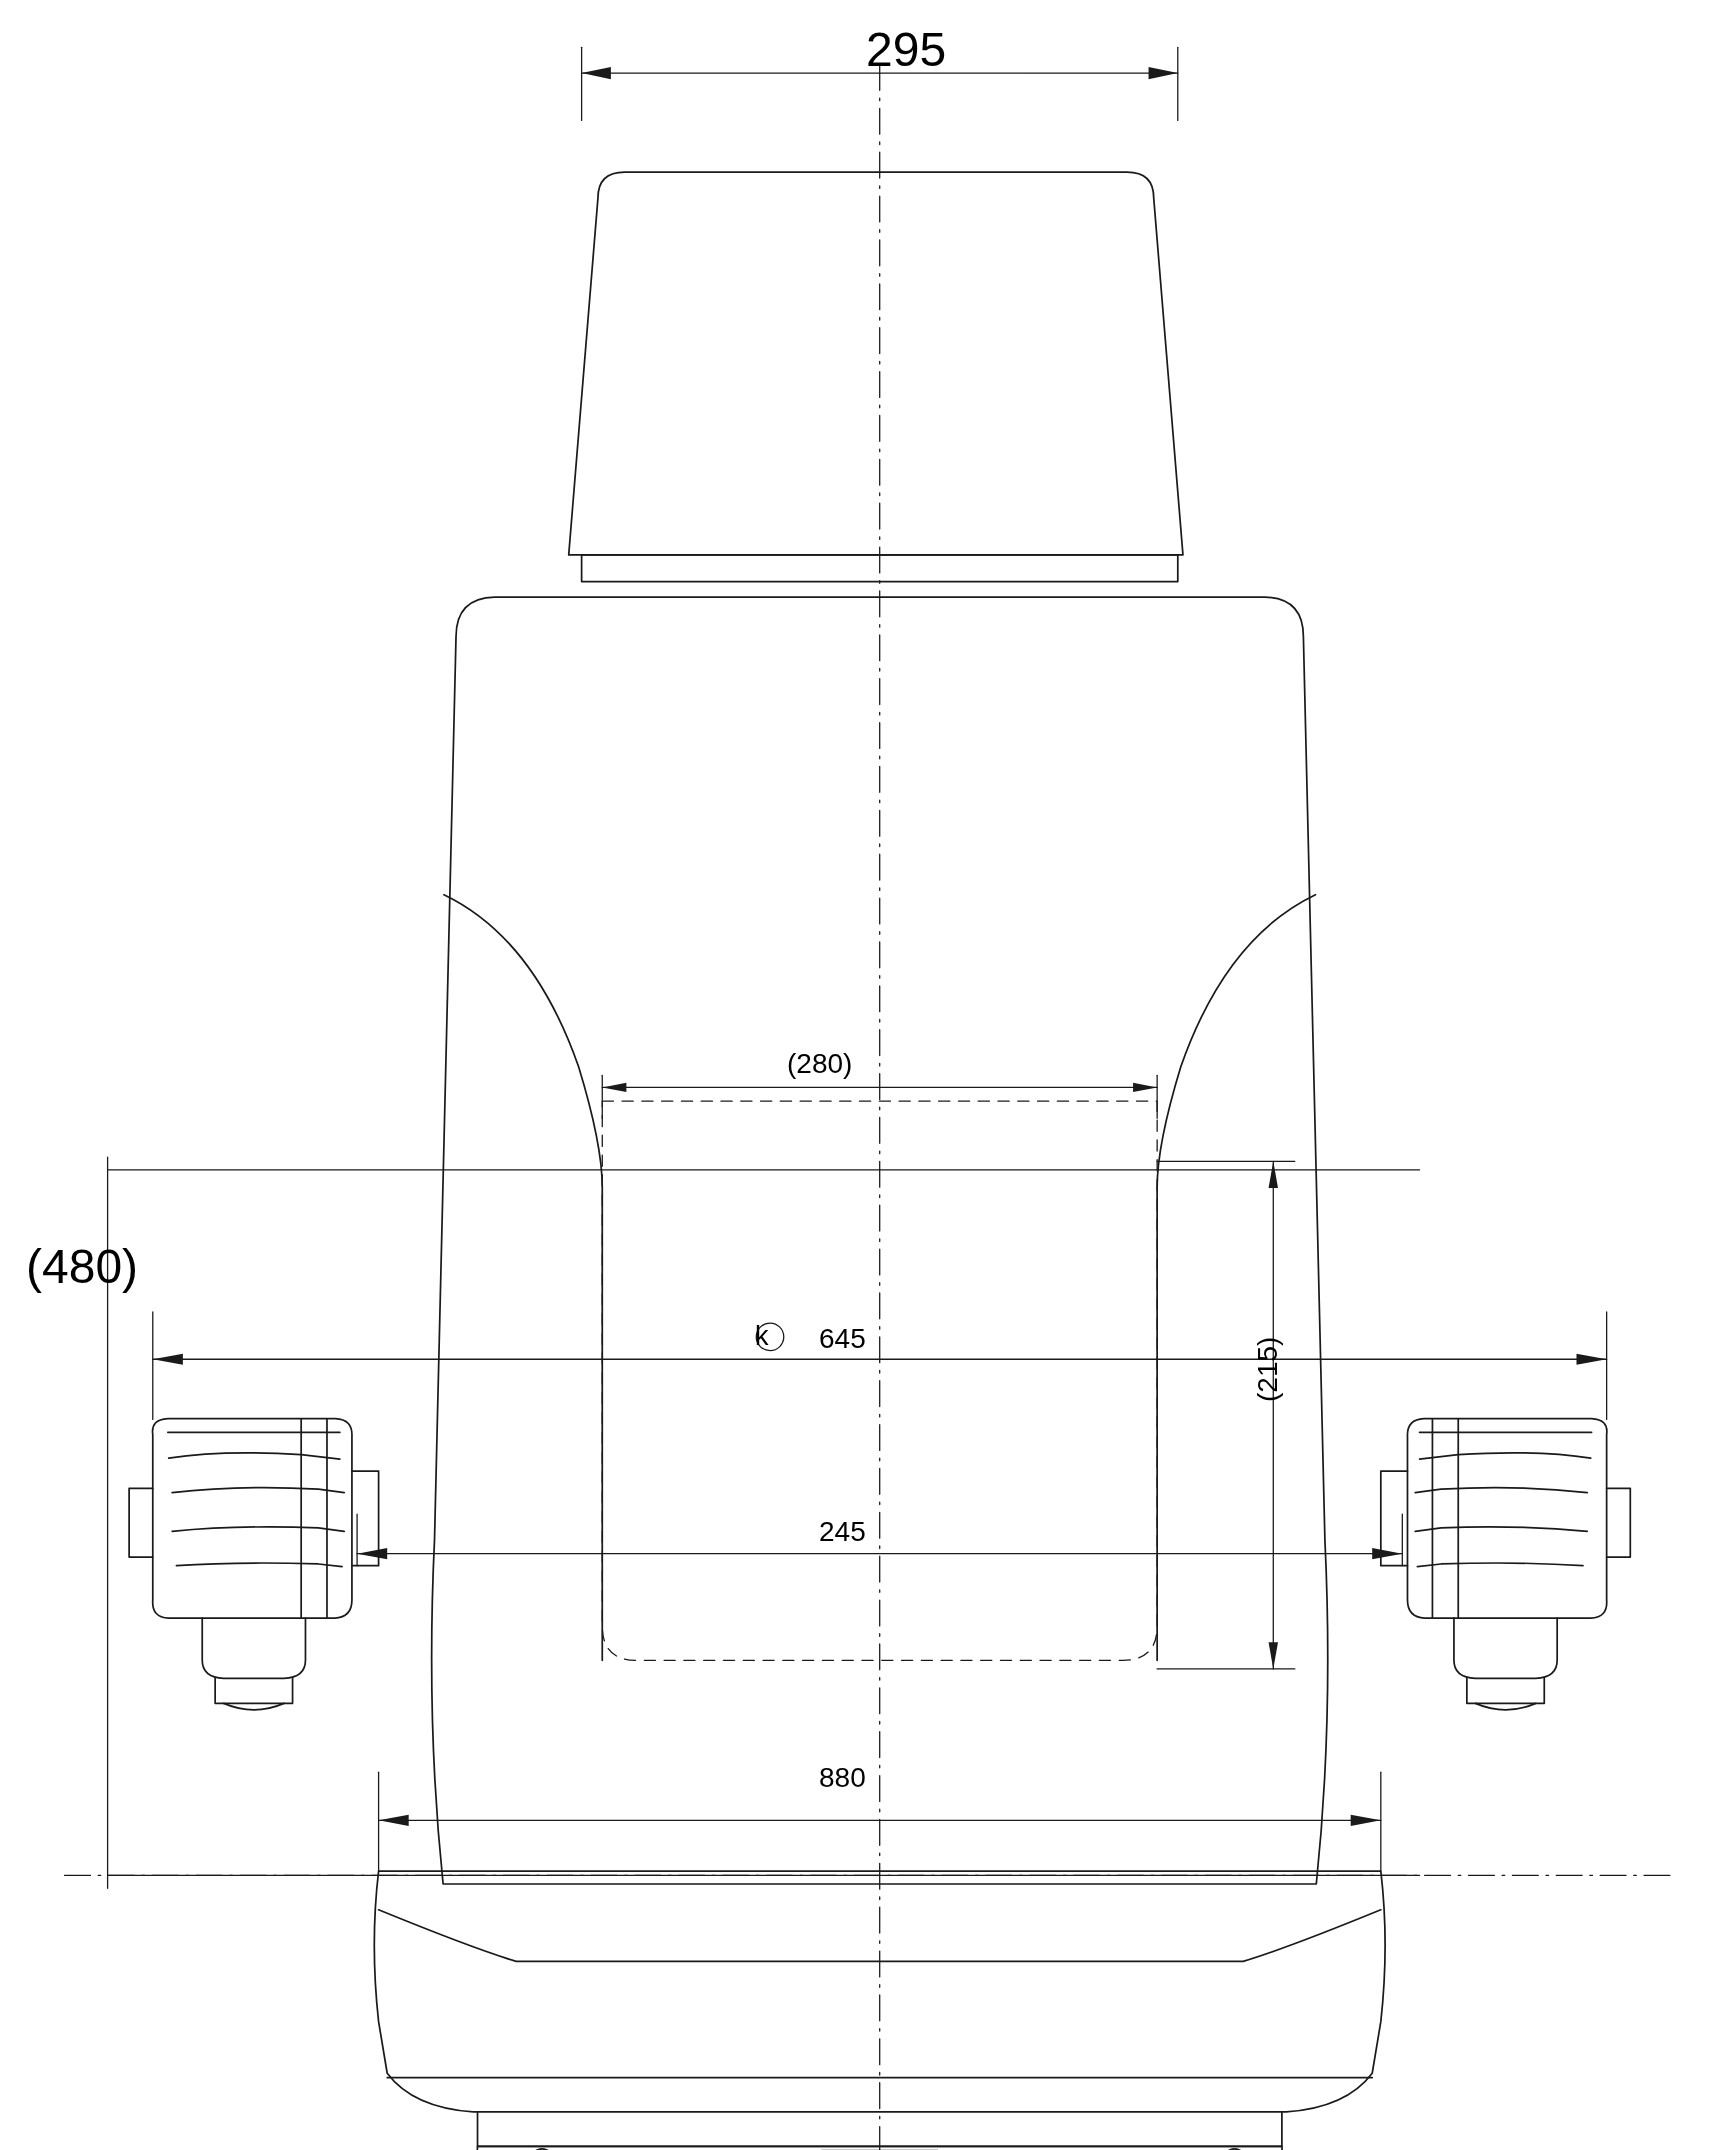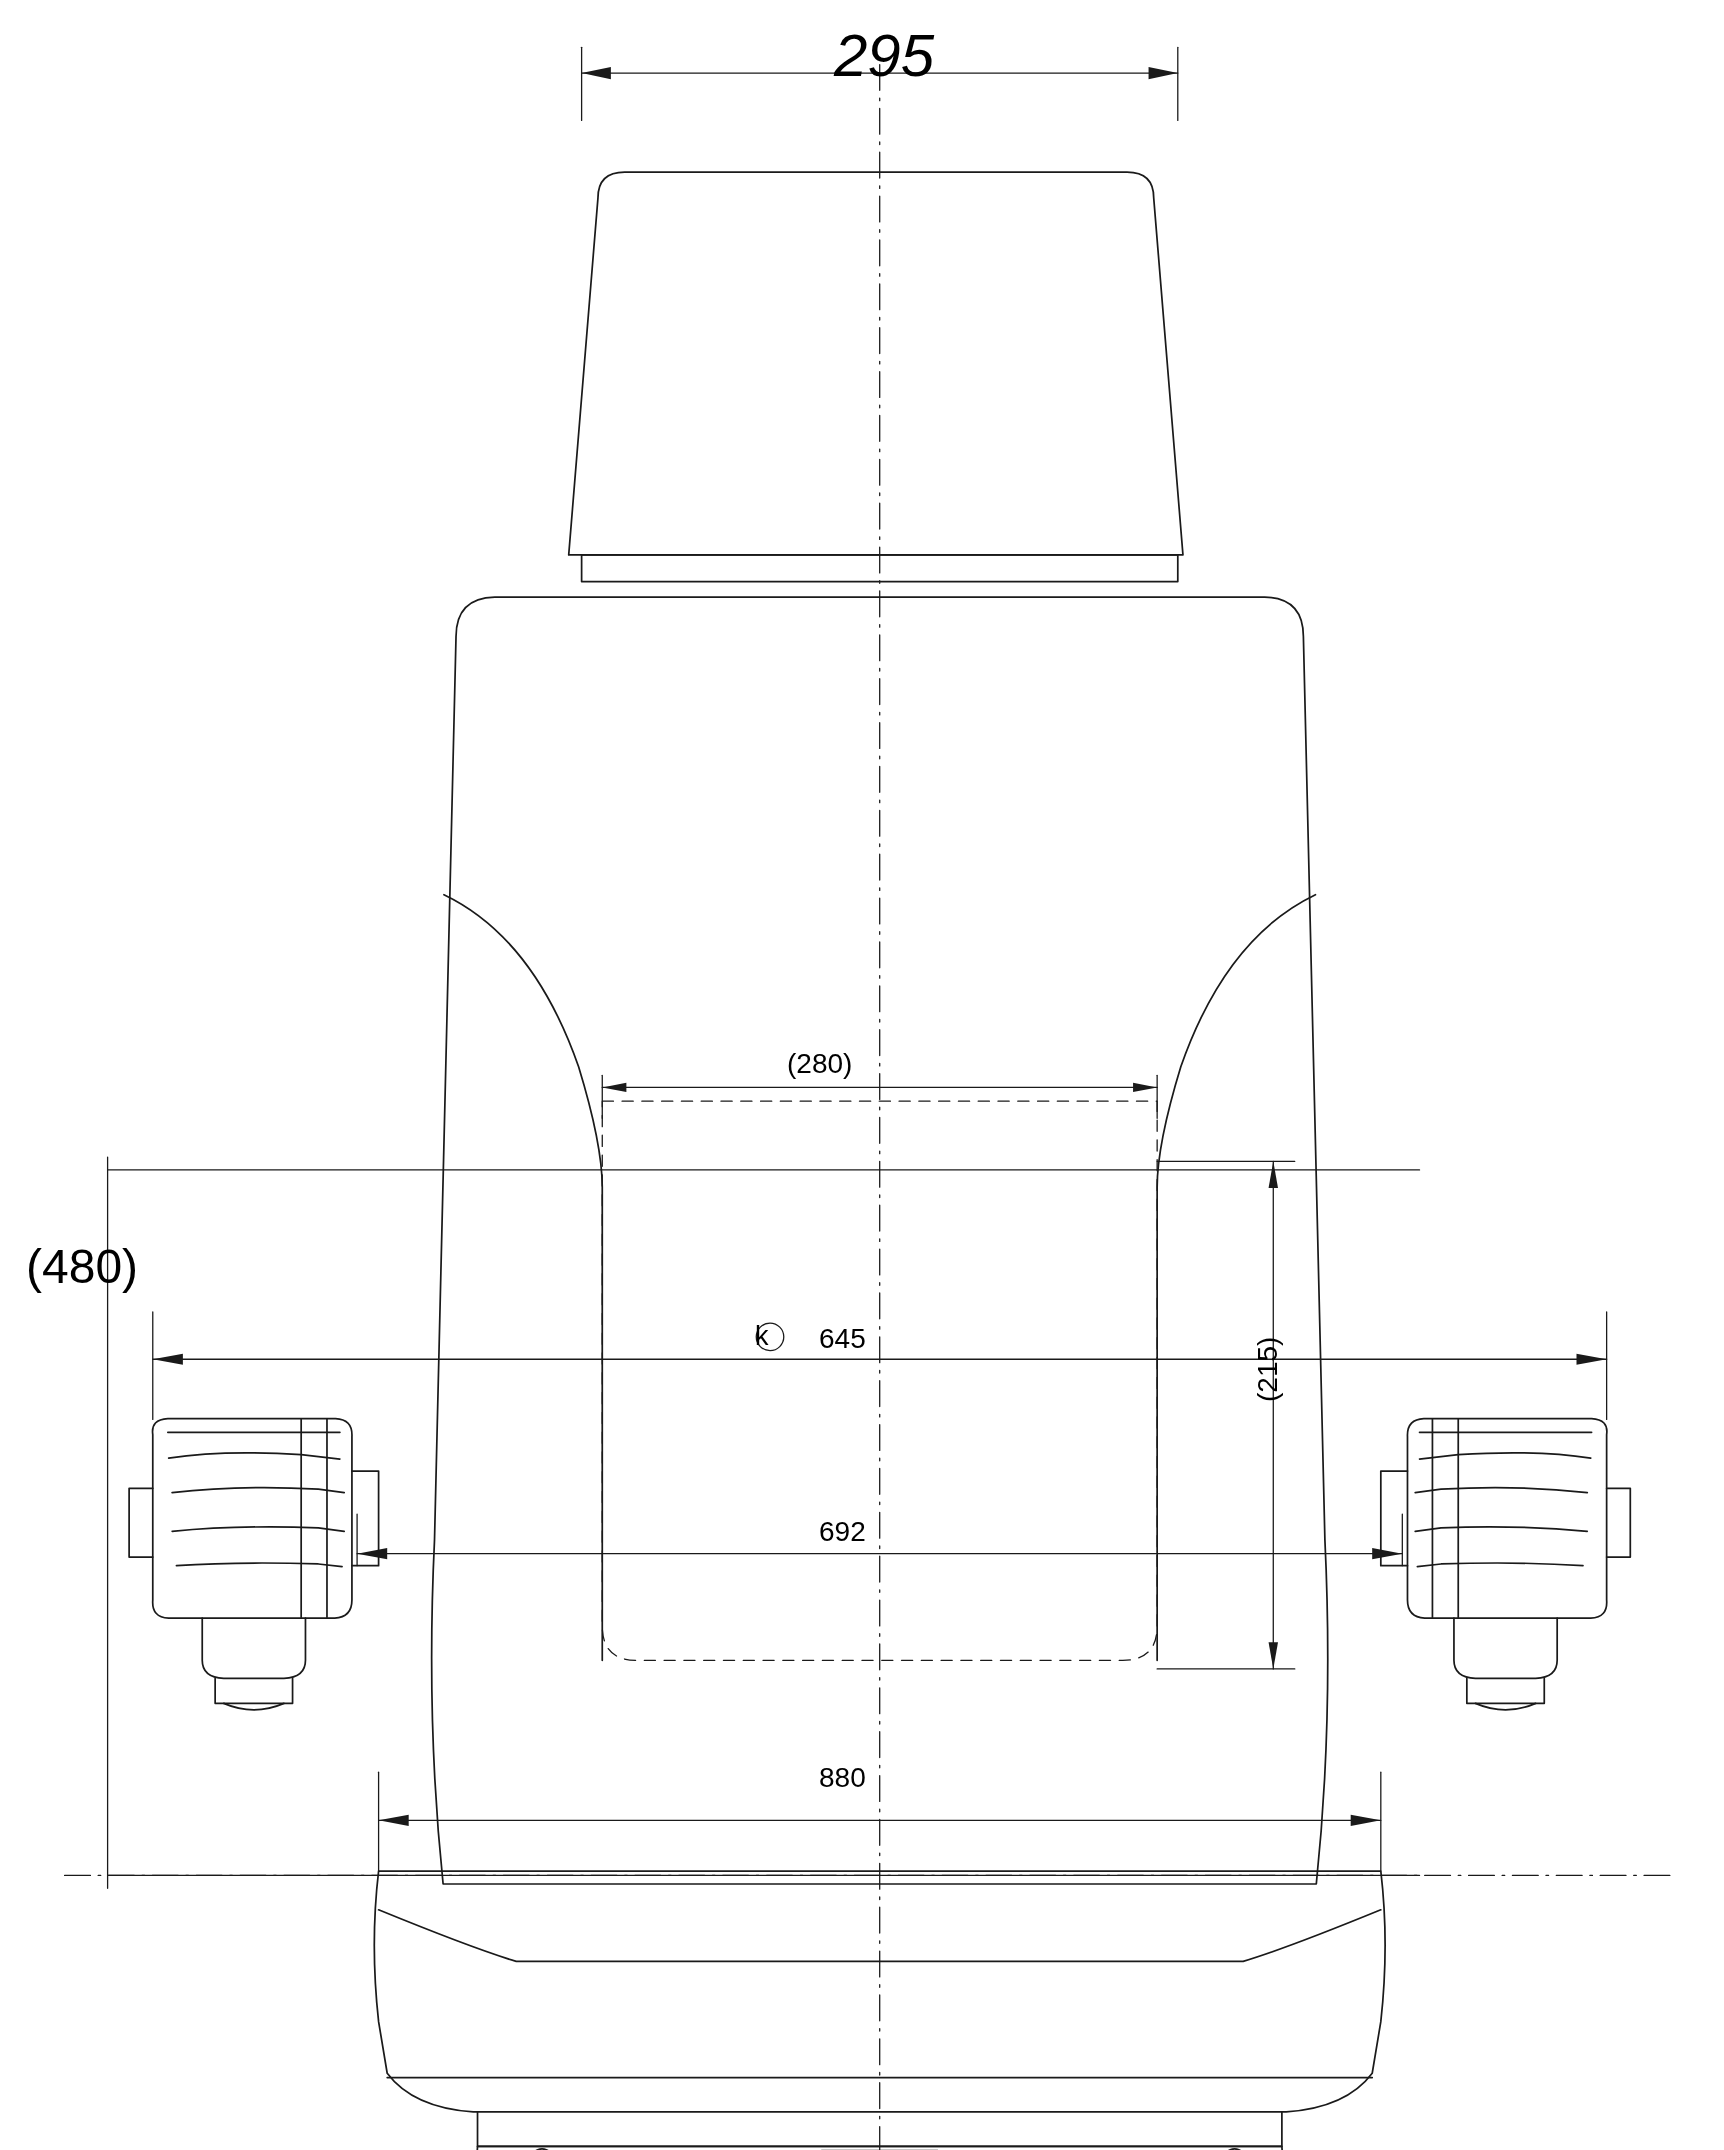--- a/index.html
+++ b/index.html
@@ -25,21 +25,21 @@
     width: 1725px;
     height: 3020px;
   }
   .dim-label {
     position: absolute;
     font-family: "Liberation Sans", sans-serif;
     color: #000000;
     white-space: nowrap;
     line-height: 1;
   }
-  .lbl-295 { left: 834px; top: 26px; font-size: 60px; font-style: italic; }
+  .lbl-295 { left: 866px; top: 26px; font-size: 48px; }
   .lbl-280p { left: 787px; top: 1050px; font-size: 28px; text-align: right; }
   .lbl-340 { left: 26px; top: 1243px; font-size: 48px; }
   .lbl-645 { left: 819px; top: 1325px; font-size: 28px; }
   .lbl-k { left: 755px; top: 1323px; font-size: 27px; }
   .lbl-215 { left: 1254px; top: 1402px; font-size: 28px;
              transform: rotate(-90deg); transform-origin: left top; }
   .lbl-485 { left: 819px; top: 1518px; font-size: 28px; }
   .lbl-480 { left: 819px; top: 1764px; font-size: 28px; }
 </style>
 </head>
@@ -258,18 +258,18 @@
   <div class="dim-label lbl-280p">(280)</div>
 
   <div class="dim-label lbl-340">(480)</div>
 
   <div class="dim-label lbl-k">k</div>
 
   <div class="dim-label lbl-645">645</div>
 
   <div class="dim-label lbl-215">(215)</div>
 
-  <div class="dim-label lbl-485">692</div>
+  <div class="dim-label lbl-485">245</div>
 
   <div class="dim-label lbl-480">880</div>
 
 </div>
 
 
 </body></html>

